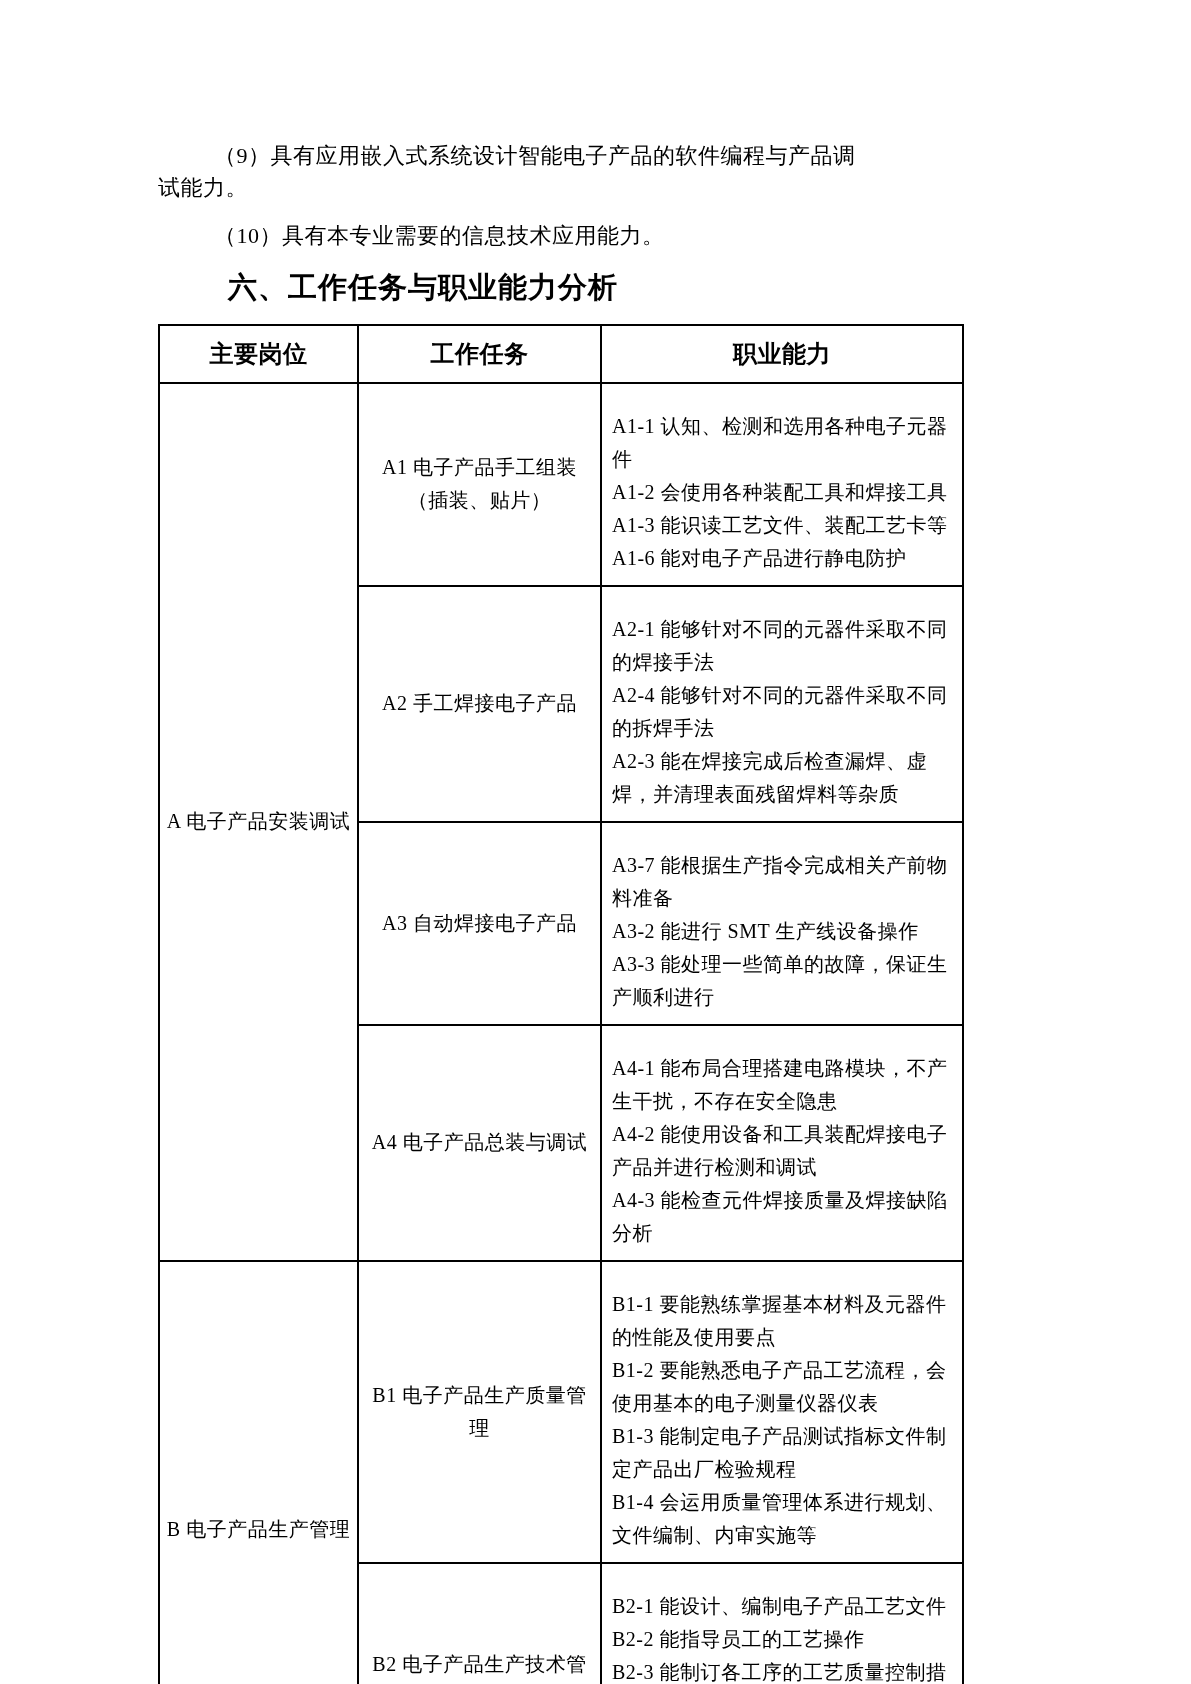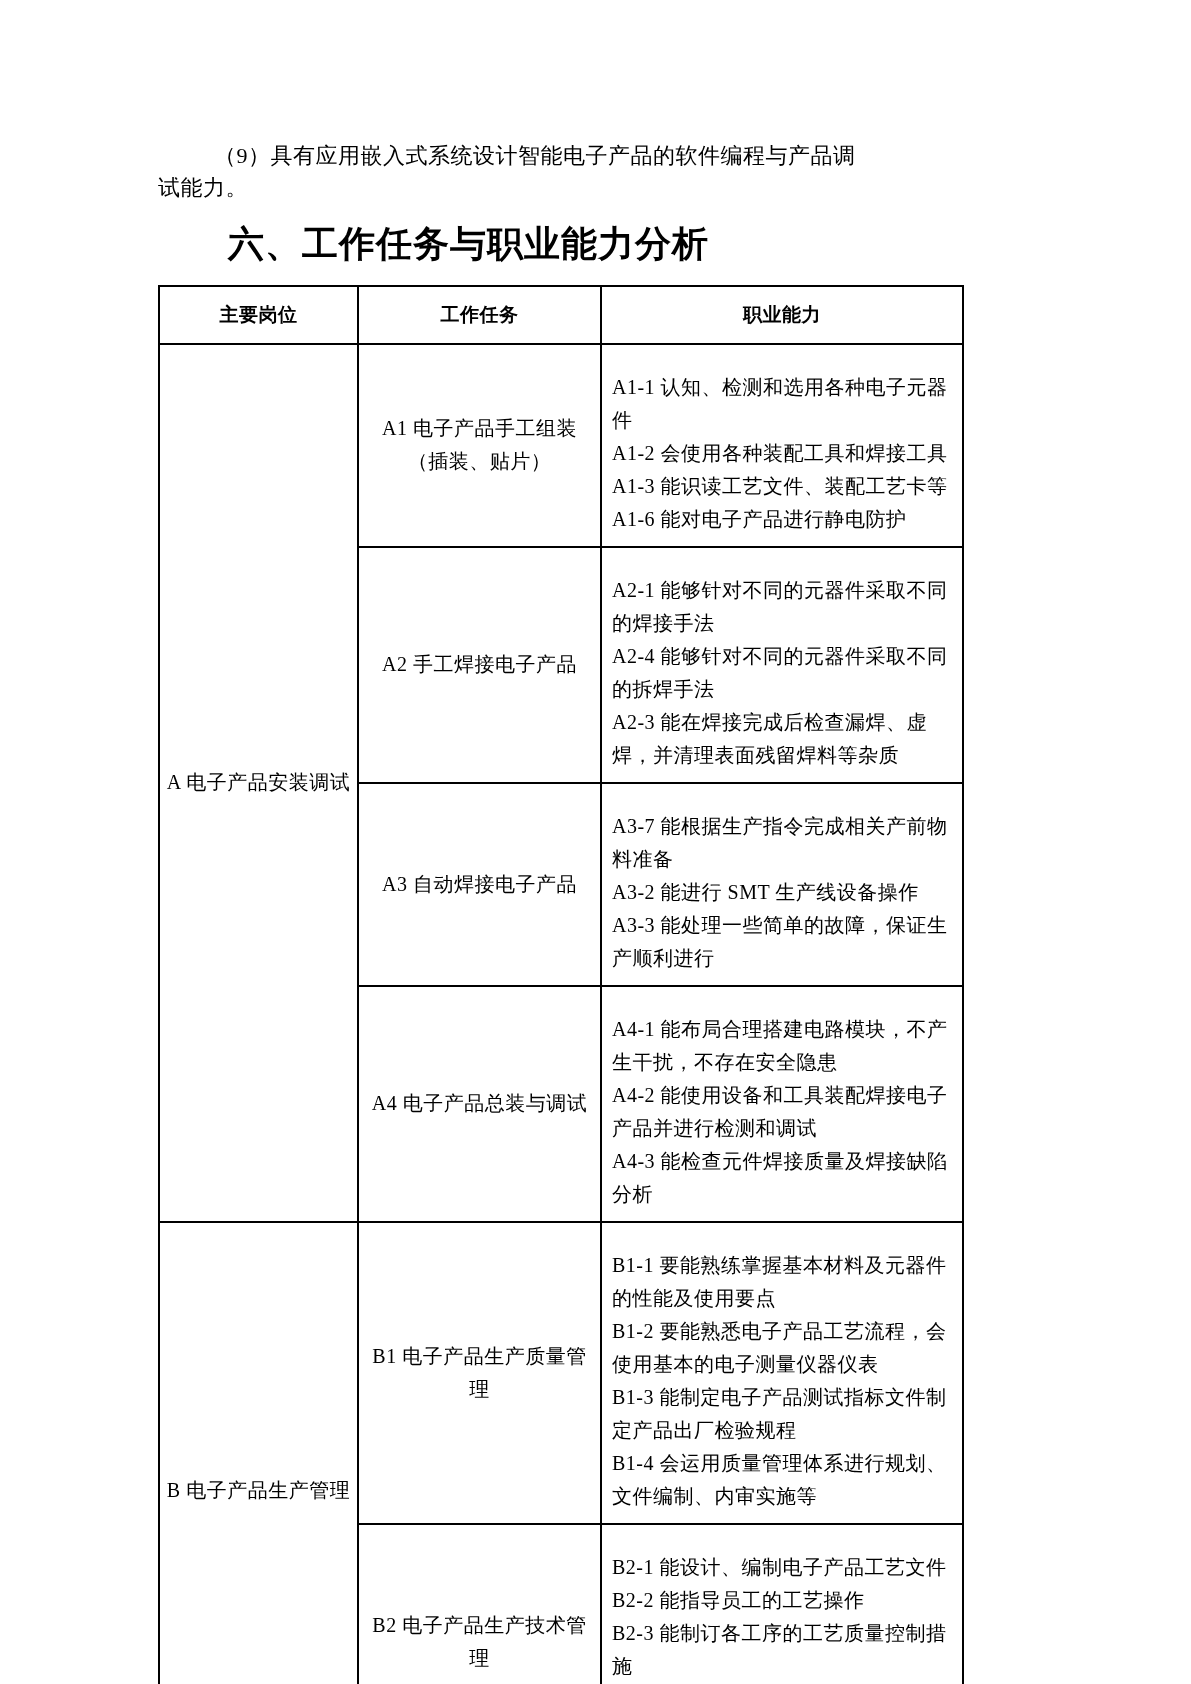--- a/index.html
+++ b/index.html
@@ -20,21 +20,21 @@
   .para {
     font-size: 22px;
     line-height: 1.45;
     margin-bottom: 16px;
     text-indent: 56px;
     letter-spacing: 0.5px;
   }
   .heading {
     font-family: "Liberation Sans", "DejaVu Sans", sans-serif;
     font-weight: 700;
-    font-size: 36px;
+    font-size: 29px;
     letter-spacing: 1px;
     margin: 10px 0 16px 0;
     padding-left: 70px;
   }
   table.task-table {
     width: 804px;
     border-collapse: collapse;
     table-layout: fixed;
     font-size: 20px;
     letter-spacing: 0.5px;
@@ -44,21 +44,21 @@
     border: 2px solid #000000;
     vertical-align: middle;
   }
   col.c-position { width: 199px; }
   col.c-task     { width: 243px; }
   col.c-ability  { width: 362px; }
   th {
     height: 58px;
     font-weight: 700;
     text-align: center;
-    font-size: 19px;
+    font-size: 24px;
   }
   td.col-position {
     text-align: center;
     padding: 12px 4px;
   }
   td.col-task {
     text-align: center;
     padding: 8px 7px;
     line-height: 33px;
   }
@@ -68,20 +68,21 @@
     line-height: 33px;
   }
   .ability-line { margin: 0; }
 </style>
 </head>
 <body>
 
 <div class="page">
 
   <p class="para">（9）具有应用嵌入式系统设计智能电子产品的软件编程与产品调试能力。</p>
+  <p class="para">（10）具有本专业需要的信息技术应用能力。</p>
 
   <h2 class="heading">六、工作任务与职业能力分析</h2>
 
   <table class="task-table">
     <colgroup>
       <col class="c-position">
       <col class="c-task">
       <col class="c-ability">
     </colgroup>
     <thead>

